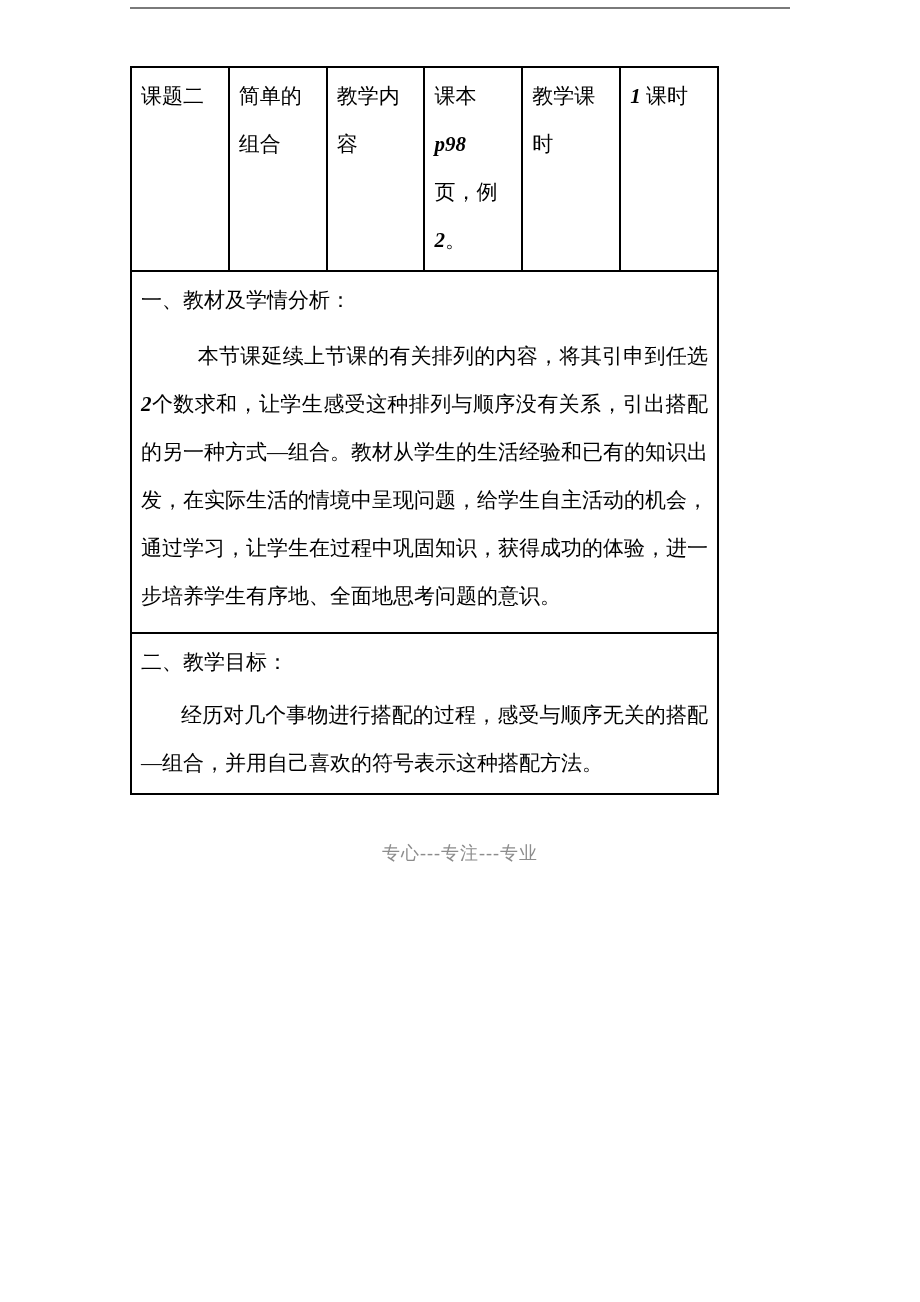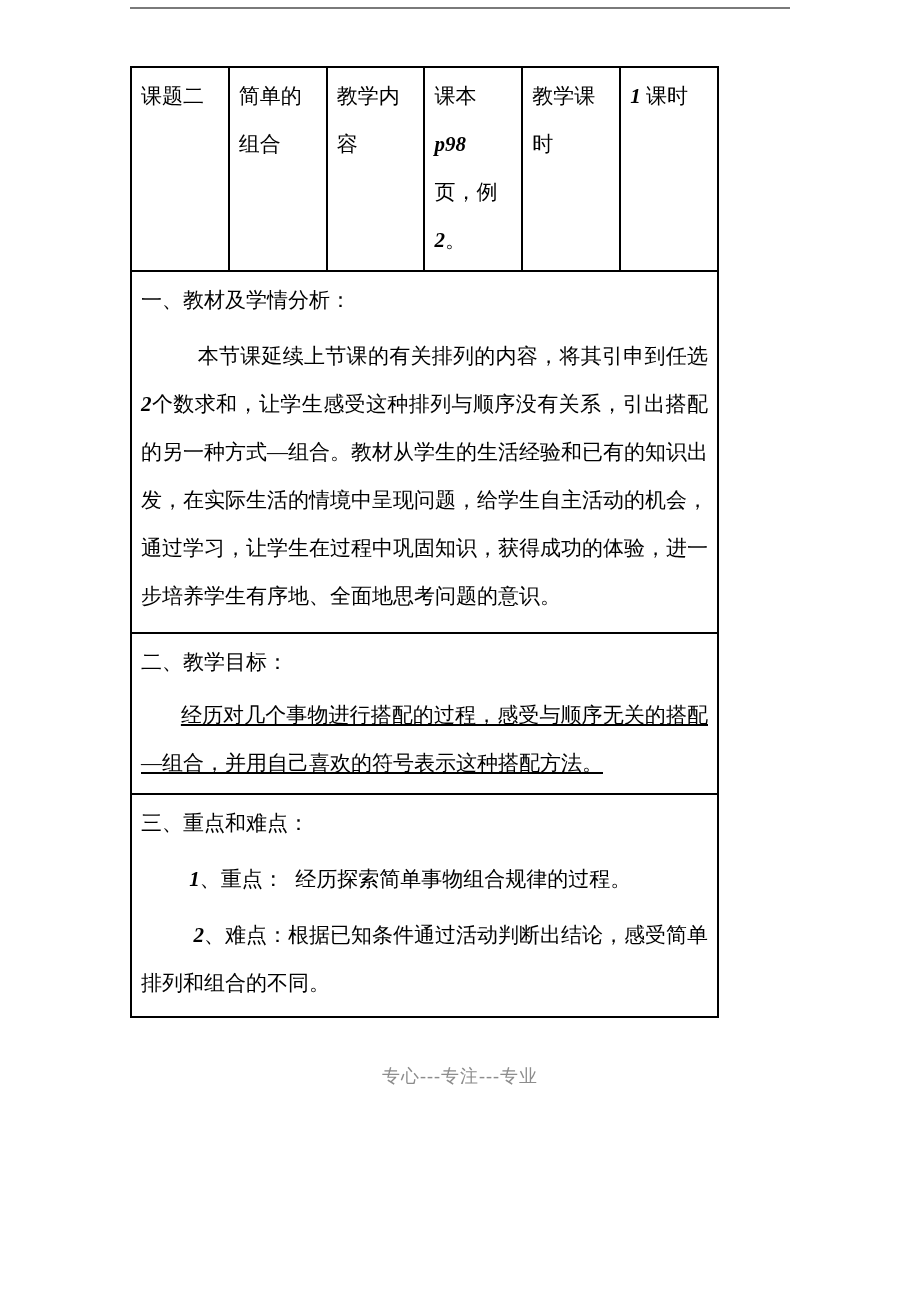--- a/index.html
+++ b/index.html
@@ -46,21 +46,21 @@
   td.section-cell {
     padding: 2px 9px 6px 9px;
     line-height: 50px;
   }
   .sec-heading { margin: 0; }
   .sec-body {
     margin: 8px 0 0 0;
     text-align: justify;
     text-indent: 2.7em;
   }
-  .sec-body.short-indent { text-indent: 1.9em; margin-top: 5px; text-decoration: underline; }
+  .sec-body.short-indent { text-indent: 1.9em; margin-top: 5px; }
   .sec-item {
     margin: 8px 0 0 0;
     text-align: justify;
     text-indent: 2.3em;
   }
   .sec-item.item-2 { text-indent: 2.5em; }
   .num { font-weight: bold; font-style: italic; }
   .gap-left { margin-left: 0.55em; }
   .doc-footer {
     margin-top: 46px;
@@ -107,26 +107,19 @@
         </td>
       </tr>
 
       <tr class="row-objectives">
         <td colspan="6" class="section-cell">
           <p class="sec-heading">二、教学目标：</p>
           <p class="sec-body short-indent">经历对几个事物进行搭配的过程，感受与顺序无关的搭配—组合，并用自己喜欢的符号表示这种搭配方法。</p>
         </td>
       </tr>
 
-      <tr class="row-keypoints">
-        <td colspan="6" class="section-cell">
-          <p class="sec-heading">三、重点和难点：</p>
-          <p class="sec-item"><b class="num">1</b><span>、重点：</span><span class="gap-left">经历探索简单事物组合规律的过程。</span></p>
-          <p class="sec-item item-2"><b class="num">2</b><span>、难点：</span><span>根据已知条件通过活动判断出结论，感受简单排列和组合的不同。</span></p>
-        </td>
-      </tr>
 
     </tbody>
   </table>
 
   <div class="doc-footer">专心---专注---专业</div>
 
 </div>
 
 </body></html>

